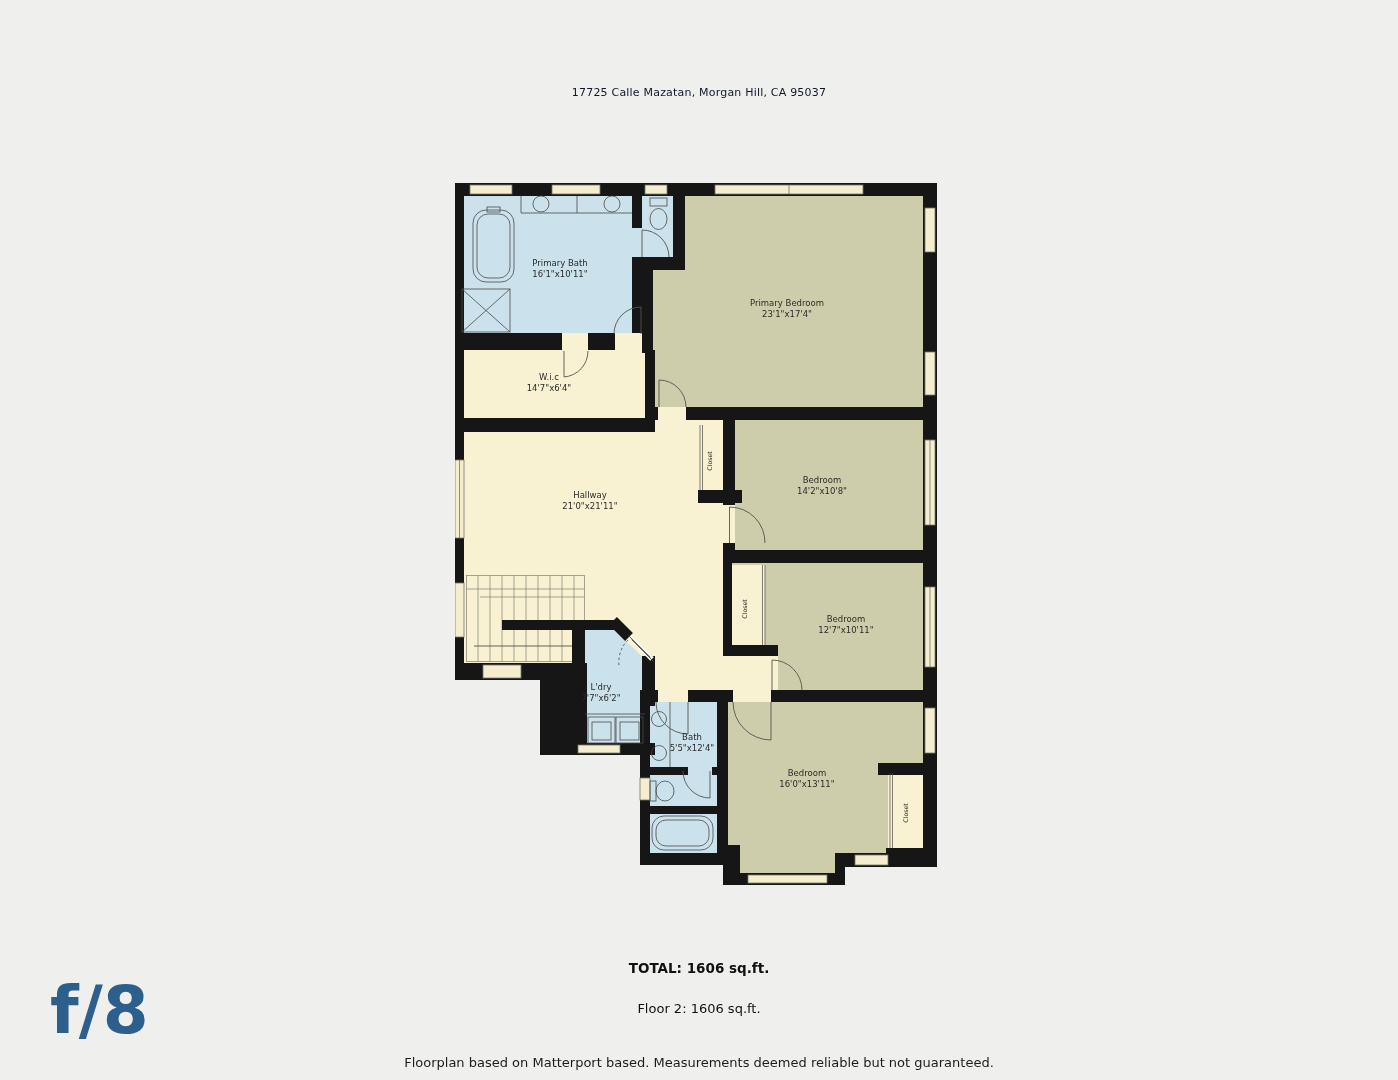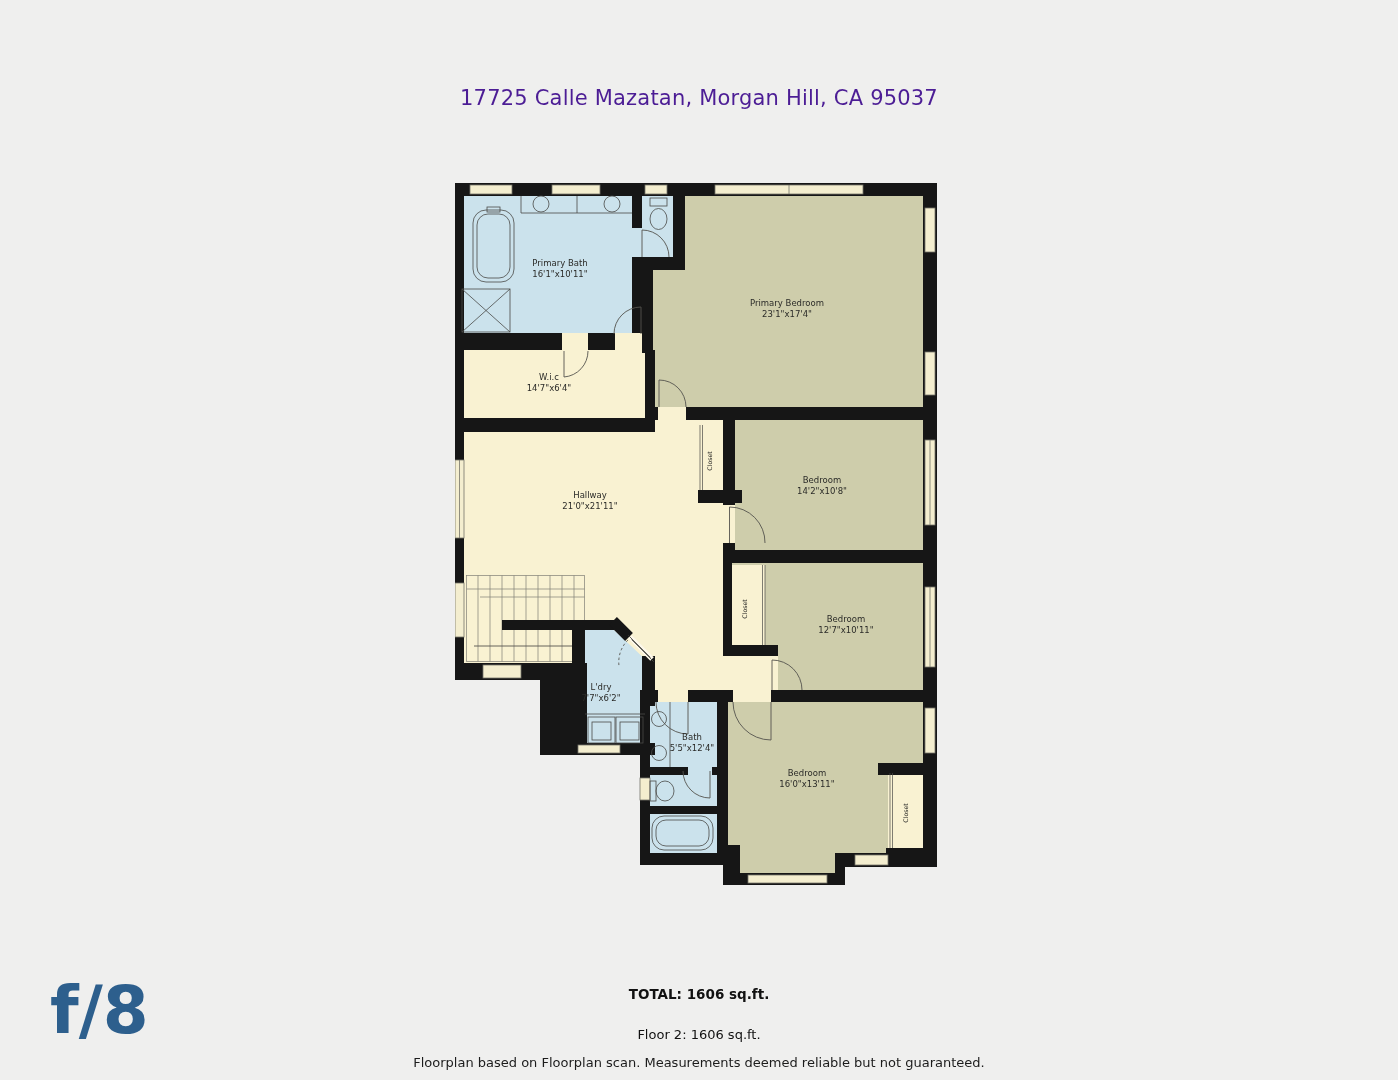--- a/index.html
+++ b/index.html
@@ -1,24 +1,24 @@
 <!DOCTYPE html>
 <html><head>
 <meta charset="utf-8">
 <style>
   html,body{margin:0;padding:0;}
   body{width:1398px;height:1080px;position:relative;background:#efefee;
        font-family:"DejaVu Sans", sans-serif;overflow:hidden;}
   .title{position:absolute;top:86px;left:0;width:1398px;text-align:center;
-         font-size:21px;color:#4c1d95;letter-spacing:0.2px;}
+         font-size:11px;color:#0f172a;letter-spacing:0.2px;}
   .plan{position:absolute;left:455px;top:183px;}
   svg text{font-family:"DejaVu Sans", sans-serif;}
   .room-label{font-size:8.5px;fill:#2b2b28;}
   .closet-label{font-size:6.2px;fill:#2b2b28;}
-  .summary{position:absolute;top:986px;left:0;width:1398px;text-align:center;color:#111;}
+  .summary{position:absolute;top:960px;left:0;width:1398px;text-align:center;color:#111;}
   .summary .total{font-size:13.5px;font-weight:bold;}
   .summary .floor{font-size:13px;margin-top:25px;}
   .disclaimer{position:absolute;top:1055px;left:0;width:1398px;text-align:center;
               font-size:13px;color:#1c1c1c;}
   .logo{position:absolute;left:50px;top:978px;font-size:66px;font-weight:700;
         color:#2d5f8d;line-height:1;}
 </style>
 </head>
 <body>
 
@@ -230,13 +230,13 @@
   </g>
 </svg>
 
 <div class="summary">
   <div class="total">TOTAL: 1606 sq.ft.</div>
   <div class="floor">Floor 2: 1606 sq.ft.</div>
 </div>
 
 <div class="logo">f/8</div>
 
-<div class="disclaimer">Floorplan based on Floorplan scan. Measurements deemed reliable but not guaranteed.</div>
+<div class="disclaimer">Floorplan based on Matterport based. Measurements deemed reliable but not guaranteed.</div>
 
 </body></html>

